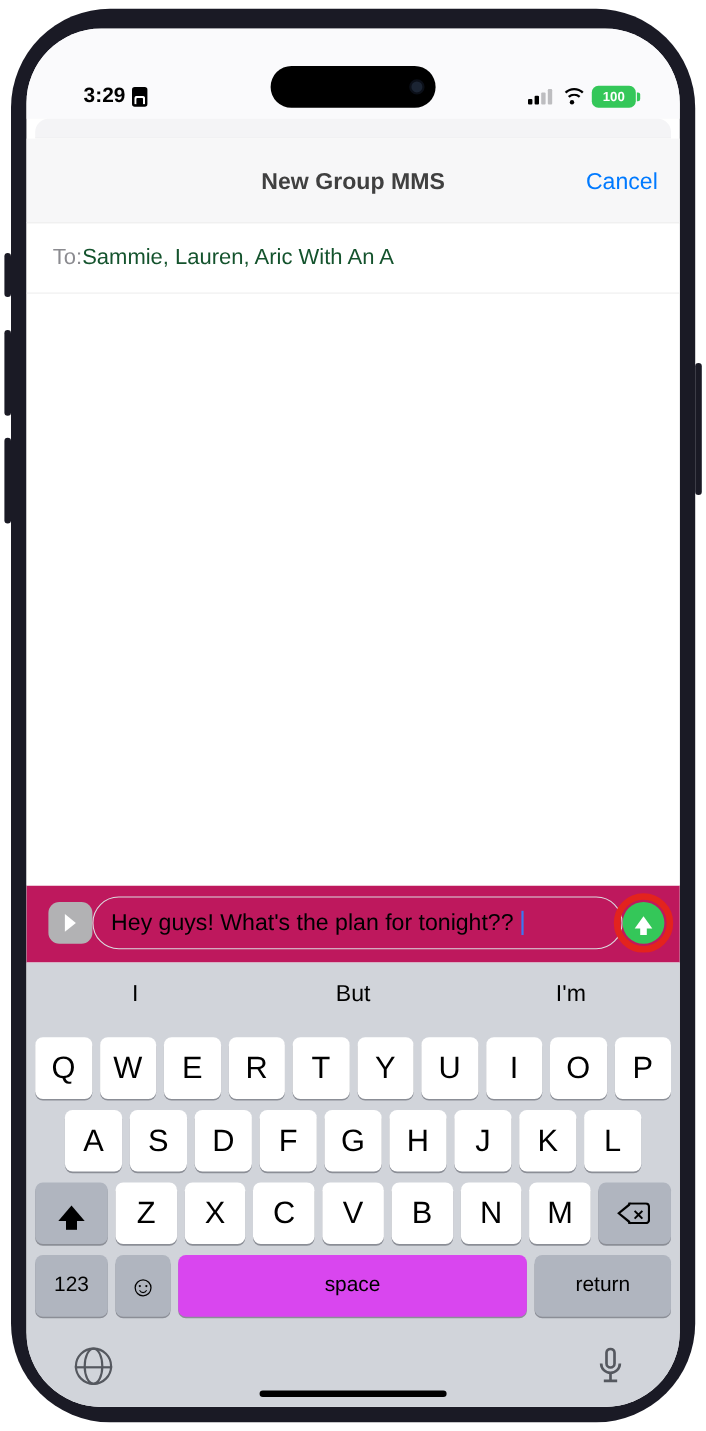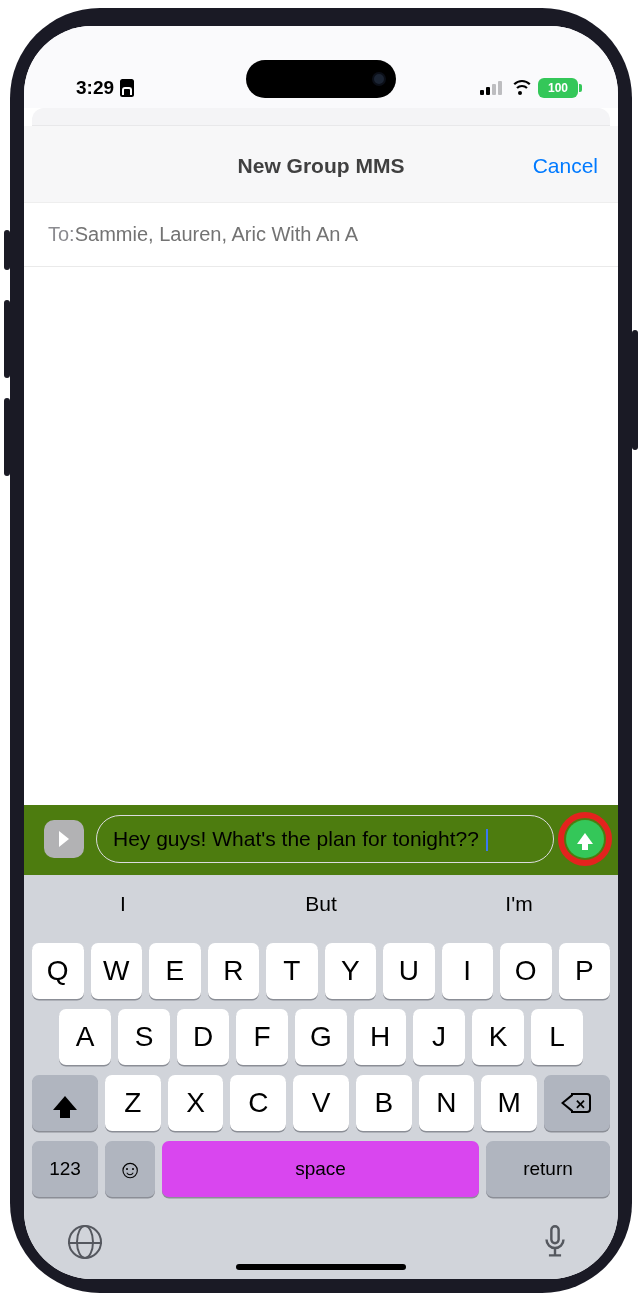--- a/index.html
+++ b/index.html
@@ -69,27 +69,27 @@
     border-bottom: 1px solid #eee;
   }
   .nav-title { flex:1; text-align:center; font-size: 21px; font-weight: 700; color:#404040; }
   .nav-cancel { position:absolute; right: 20px; font-size: 21px; color: #007aff; }
 
   .to-row {
     background:#fff; border-bottom:1px solid #eaeaea;
     padding: 20px 24px; font-size: 20px; display:flex; gap: 0;
   }
   .to-label { color:#8b8b90; }
-  .to-recip { color:#737373; }
+  .to-recip { color:#14532d; }
 
   .convo { flex:1; background:#fff; position:relative; }
 
   .compose {
-    display:flex; align-items:center; gap: 12px;
-    padding: 10px 14px 12px 20px; background:#4d7c0f;
+    display:flex; align-items:center; 
+    padding: 10px 14px 12px 20px; background:#be185d;
   }
   .expand-btn {
     width: 40px; height: 38px; background:#b2b2b4; border-radius: 10px;
     display:flex; align-items:center; justify-content:center;
   }
   .chev-right { width:0; height:0; border-left:10px solid #fff; border-top:8px solid transparent; border-bottom:8px solid transparent; }
   .input-pill {
     flex:1; border:1px solid #dcdcdf; border-radius: 24px;
     padding: 10px 16px; font-size: 21px; color:#000; line-height:1.25;
     position:relative;

